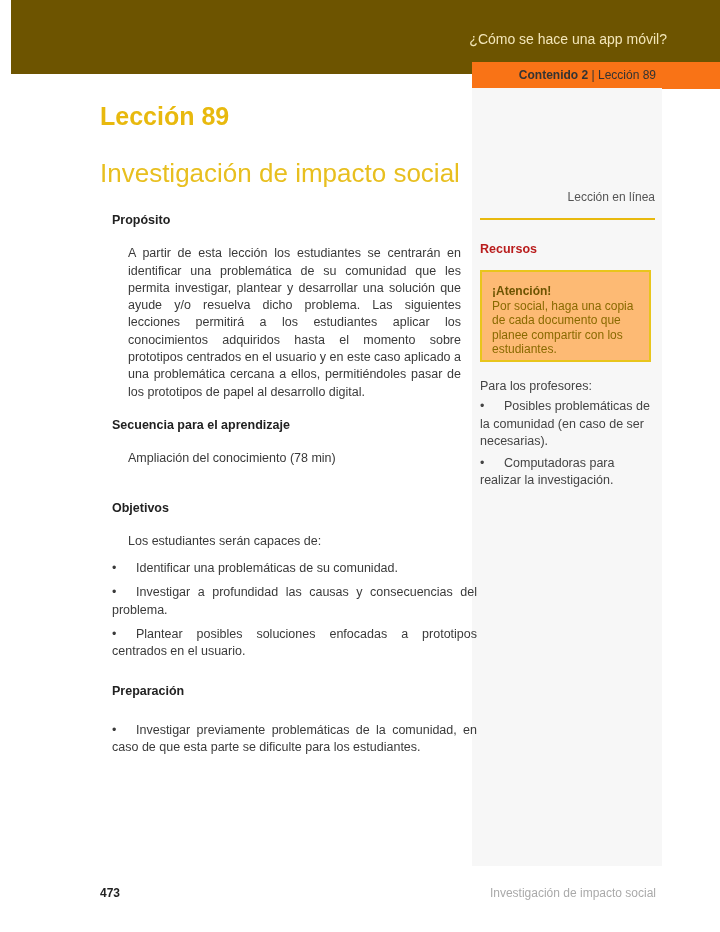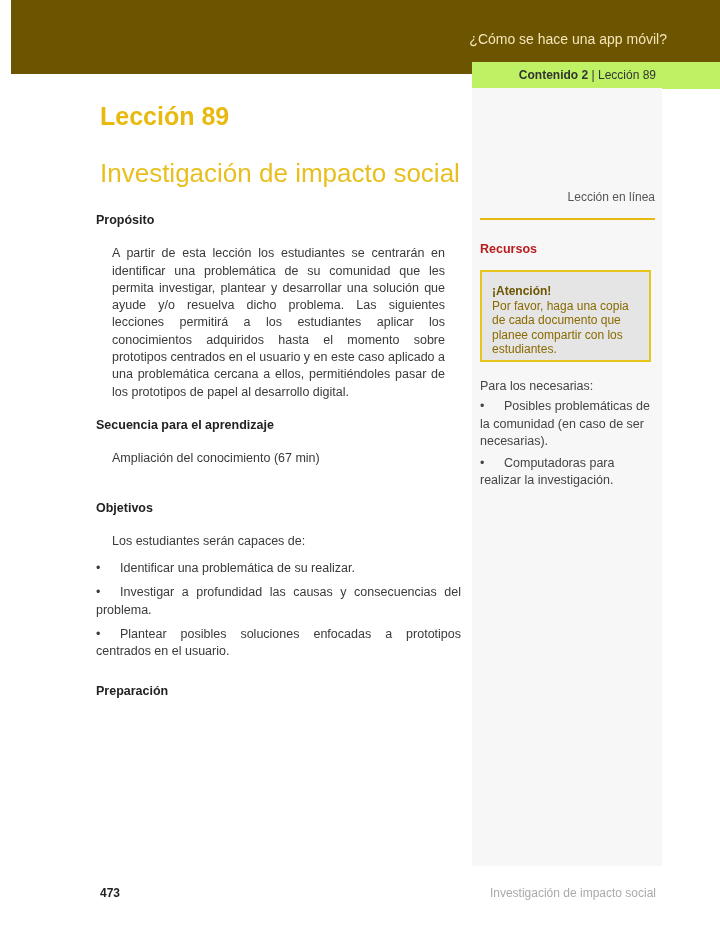--- a/index.html
+++ b/index.html
@@ -1,35 +1,35 @@
 <!DOCTYPE html>
 <html><head>
 <meta charset="utf-8">
 <style>
   html, body { margin:0; padding:0; }
   body { width:720px; height:932px; position:relative; background:#ffffff; overflow:hidden;
          font-family:"Liberation Sans", "DejaVu Sans", sans-serif; color:#3a3a3a; }
   .header-band { position:absolute; left:11px; top:0; width:720px; height:74px; background:#6d5400; }
   .header-title { position:absolute; right:64px; top:31px; color:#f3e6b8; font-size:14px; }
-  .header-sub { position:absolute; left:472px; top:62px; width:248px; height:27px; background:#bef264; }
+  .header-sub { position:absolute; left:472px; top:62px; width:248px; height:27px; background:#f97316; }
   .header-sub-text { position:absolute; right:64px; top:6px; font-size:12px; color:#333; }
   .header-sub-text b { font-weight:bold; }
   .sidebar { position:absolute; left:472px; top:88px; width:190px; height:778px; background:#f7f7f7; }
   .lesson-num { position:absolute; left:100px; top:102px; font-size:25px; font-weight:bold; color:#e8b90e; }
   .lesson-title { position:absolute; left:100px; top:158px; font-size:26px; color:#e8bf1f; font-weight:normal; }
-  .main { position:absolute; left:96px; top:212px; width:365px; font-size:12.5px; line-height:17.3px; }
+  .main { position:absolute; left:112px; top:212px; width:365px; font-size:12.5px; line-height:17.3px; }
   .h { font-weight:bold; color:#222; font-size:12.5px; margin:0; }
   .p { margin:16px; text-align:justify; }
   .sec { margin-top:14px; }
   .bullet { text-align:justify; margin:0 0 7px 0; }
   .bullet .dot { display:inline-block; width:24px; }
   .side-online { position:absolute; left:480px; top:190px; width:175px; text-align:right; font-size:12px; color:#555; }
   .side-rule { position:absolute; left:480px; top:218px; width:175px; height:2px; background:#e8b90e; }
   .side-recursos { position:absolute; left:480px; top:242px; font-size:12.5px; font-weight:bold; color:#b91c1c; }
-  .attn { position:absolute; left:480px; top:270px; width:171px; height:92px; border:2px solid #e8c51c; background:#e5e5e5; box-sizing:border-box; padding:12px 10px 0 10px; font-size:12px; line-height:14.6px; color:#8a6a00; }
+  .attn { position:absolute; left:480px; top:270px; width:171px; height:92px; border:2px solid #e8c51c; background:#fdba74; box-sizing:border-box; padding:12px 10px 0 10px; font-size:12px; line-height:14.6px; color:#8a6a00; }
   .attn .title { font-weight:bold; color:#6d5400; }
   .side-list { position:absolute; left:480px; top:378px; width:175px; font-size:12.5px; line-height:17.3px; color:#444; }
   .side-list .bi { margin:0 0 5px 0; }
   .side-list .dot { display:inline-block; width:24px; }
   .footer-page { position:absolute; left:100px; top:886px; font-size:12px; font-weight:bold; color:#222; }
   .footer-title { position:absolute; right:64px; top:886px; font-size:12px; color:#aaa; }
 </style>
 </head>
 <body>
 
@@ -47,40 +47,41 @@
 <div class="sidebar"></div>
 
 <div class="lesson-num">Lección 89</div>
 <div class="lesson-title">Investigación de impacto social</div>
 
 <div class="main">
   <p class="h" style="margin-bottom:10px;">Propósito</p>
   <p class="p">A partir de esta lección los estudiantes se centrarán en identificar una problemática de su comunidad que les permita investigar, plantear y desarrollar una solución que ayude y/o resuelva dicho problema. Las siguientes lecciones permitirá a los estudiantes aplicar los conocimientos adquiridos hasta el momento sobre prototipos centrados en el usuario y en este caso aplicado a una problemática cercana a ellos, permitiéndoles pasar de los prototipos de papel al desarrollo digital.</p>
 
   <p class="h sec" style="margin-top:10px;margin-bottom:10px;">Secuencia para el aprendizaje</p>
-  <p class="p" style="margin-bottom:11px;">Ampliación del conocimiento (67 min)</p>
+  <p class="p" style="margin-bottom:11px;">Ampliación del conocimiento (78 min)</p>
 
   <p class="h" style="margin-top:32px;margin-bottom:10px;">Objetivos</p>
   <p class="p" style="margin-bottom:10px;">Los estudiantes serán capaces de:</p>
-  <p class="bullet"><span class="dot">•</span><span>Identificar una problemática de su realizar.</span></p>
+  <p class="bullet"><span class="dot">•</span><span>Identificar una problemáticas de su comunidad.</span></p>
   <p class="bullet"><span class="dot">•</span><span>Investigar a profundidad las causas y consecuencias del problema.</span></p>
   <p class="bullet"><span class="dot">•</span><span>Plantear posibles soluciones enfocadas a prototipos centrados en el usuario.</span></p>
 
   <p class="h" style="margin-top:22px;margin-bottom:22px;">Preparación</p>
+  <p class="bullet"><span class="dot">•</span><span>Investigar previamente problemáticas de la comunidad, en caso de que esta parte se dificulte para los estudiantes.</span></p>
 </div>
 
 <div class="side-online">Lección en línea</div>
 <div class="side-rule"></div>
 <div class="side-recursos">Recursos</div>
 
 <div class="attn">
   <div class="title">¡Atención!</div>
-  <div>Por favor, haga una copia de cada documento que planee compartir con los estudiantes.</div>
+  <div>Por social, haga una copia de cada documento que planee compartir con los estudiantes.</div>
 </div>
 
 <div class="side-list">
-  <div style="margin-bottom:3px;">Para los necesarias:</div>
+  <div style="margin-bottom:3px;">Para los profesores:</div>
   <div class="bi"><span class="dot">•</span><span>Posibles problemáticas de la comunidad (en caso de ser necesarias).</span></div>
   <div class="bi"><span class="dot">•</span><span>Computadoras para realizar la investigación.</span></div>
 </div>
 
 <div class="footer-page">473</div>
 <div class="footer-title">Investigación de impacto social</div>
 
 </body></html>

